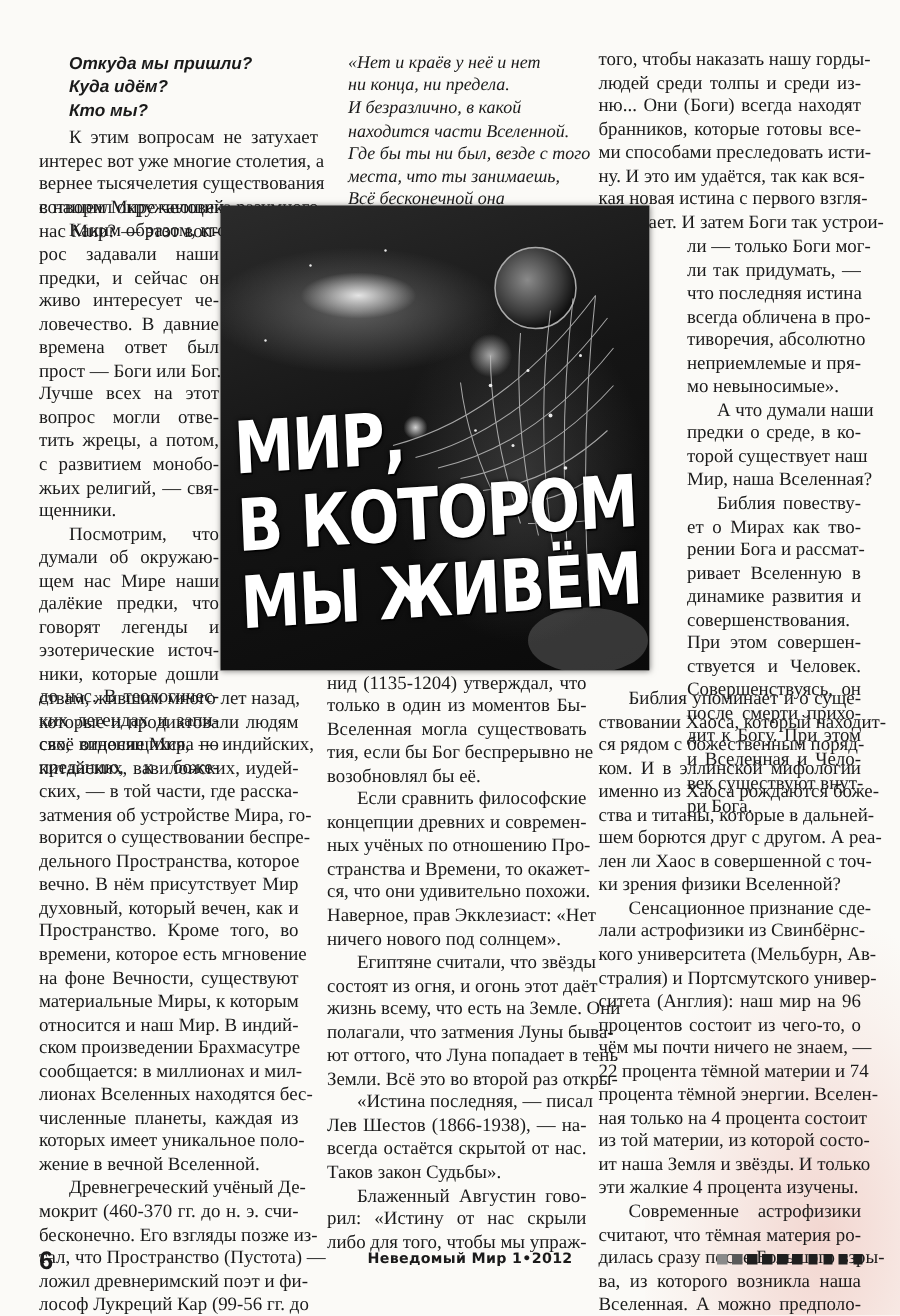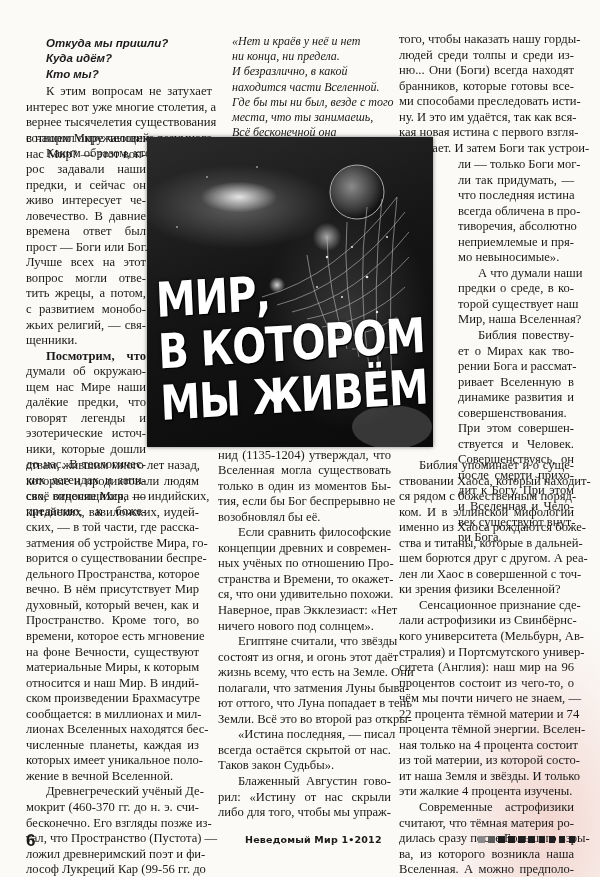--- a/index.html
+++ b/index.html
@@ -84,21 +84,21 @@
     <span class="line">живо интересует че-</span>
     <span class="line">ловечество. В давние</span>
     <span class="line">времена ответ был</span>
     <span class="line">прост — Боги или Бог.</span>
     <span class="line">Лучше всех на этот</span>
     <span class="line">вопрос могли отве-</span>
     <span class="line">тить жрецы, а потом,</span>
     <span class="line">с развитием монобо-</span>
     <span class="line">жьих религий, — свя-</span>
     <span class="line last">щенники.</span>
-    <span class="line" style="padding-left: 20px; font-weight: bold;">Посмотрим, что</span>
+    <span class="line" style="padding-left: 20px;">Посмотрим, что</span>
     <span class="line">думали об окружаю-</span>
     <span class="line">щем нас Мире наши</span>
     <span class="line">далёкие предки, что</span>
     <span class="line">говорят легенды и</span>
     <span class="line">эзотерические источ-</span>
     <span class="line">ники, которые дошли</span>
     <span class="line">до нас. В теологичес-</span>
     <span class="line">ких легендах и запи-</span>
     <span class="line">сях, относящихся, по</span>
     <span class="line">преданию, к боже-</span>
@@ -129,38 +129,39 @@
     <span class="line">мокрит (460-370 гг. до н. э. счи-</span>
     <span class="line">бесконечно. Его взгляды позже из-</span>
     <span class="line">тал, что Пространство (Пустота) —</span>
     <span class="line">ложил древнеримский поэт и фи-</span>
     <span class="line">лософ Лукреций Кар (99-56 гг. до</span>
   </div>
 
 <div class="txt" style="left:218px; top:432px; width:173px;" id="c2">
     <span class="line" style="padding-left: 20px;">В XII веке философ Маймо-</span>
     <span class="line">нид (1135-1204) утверждал, что</span>
+    <span class="line">только в один из моментов Бы-</span>
     <span class="line">Вселенная могла существовать</span>
-    <span class="line">только в один из моментов Бы-</span>
     <span class="line">тия, если бы Бог беспрерывно не</span>
     <span class="line last">возобновлял бы её.</span>
     <span class="line" style="padding-left: 20px;">Если сравнить философские</span>
     <span class="line">концепции древних и современ-</span>
     <span class="line">ных учёных по отношению Про-</span>
     <span class="line">странства и Времени, то окажет-</span>
     <span class="line">ся, что они удивительно похожи.</span>
     <span class="line">Наверное, прав Экклезиаст: «Нет</span>
     <span class="line last">ничего нового под солнцем».</span>
     <span class="line" style="padding-left: 20px;">Египтяне считали, что звёзды</span>
     <span class="line">состоят из огня, и огонь этот даёт</span>
     <span class="line">жизнь всему, что есть на Земле. Они</span>
     <span class="line">полагали, что затмения Луны быва-</span>
     <span class="line">ют оттого, что Луна попадает в тень</span>
     <span class="line">Земли. Всё это во второй раз откры-</span>
     <span class="line" style="padding-left: 20px;">«Истина последняя, — писал</span>
+    <span class="line">Лев Шестов (1866-1938), — на-</span>
     <span class="line">всегда остаётся скрытой от нас.</span>
     <span class="line last">Таков закон Судьбы».</span>
     <span class="line" style="padding-left: 20px;">Блаженный Августин гово-</span>
     <span class="line">рил: «Истину от нас скрыли</span>
     <span class="line">либо для того, чтобы мы упраж-</span>
   </div>
 
 <div class="txt" style="left:399px; top:32px; width:175px;" id="c3a">
     <span class="line">того, чтобы наказать нашу горды-</span>
     <span class="line">людей среди толпы и среди из-</span>

